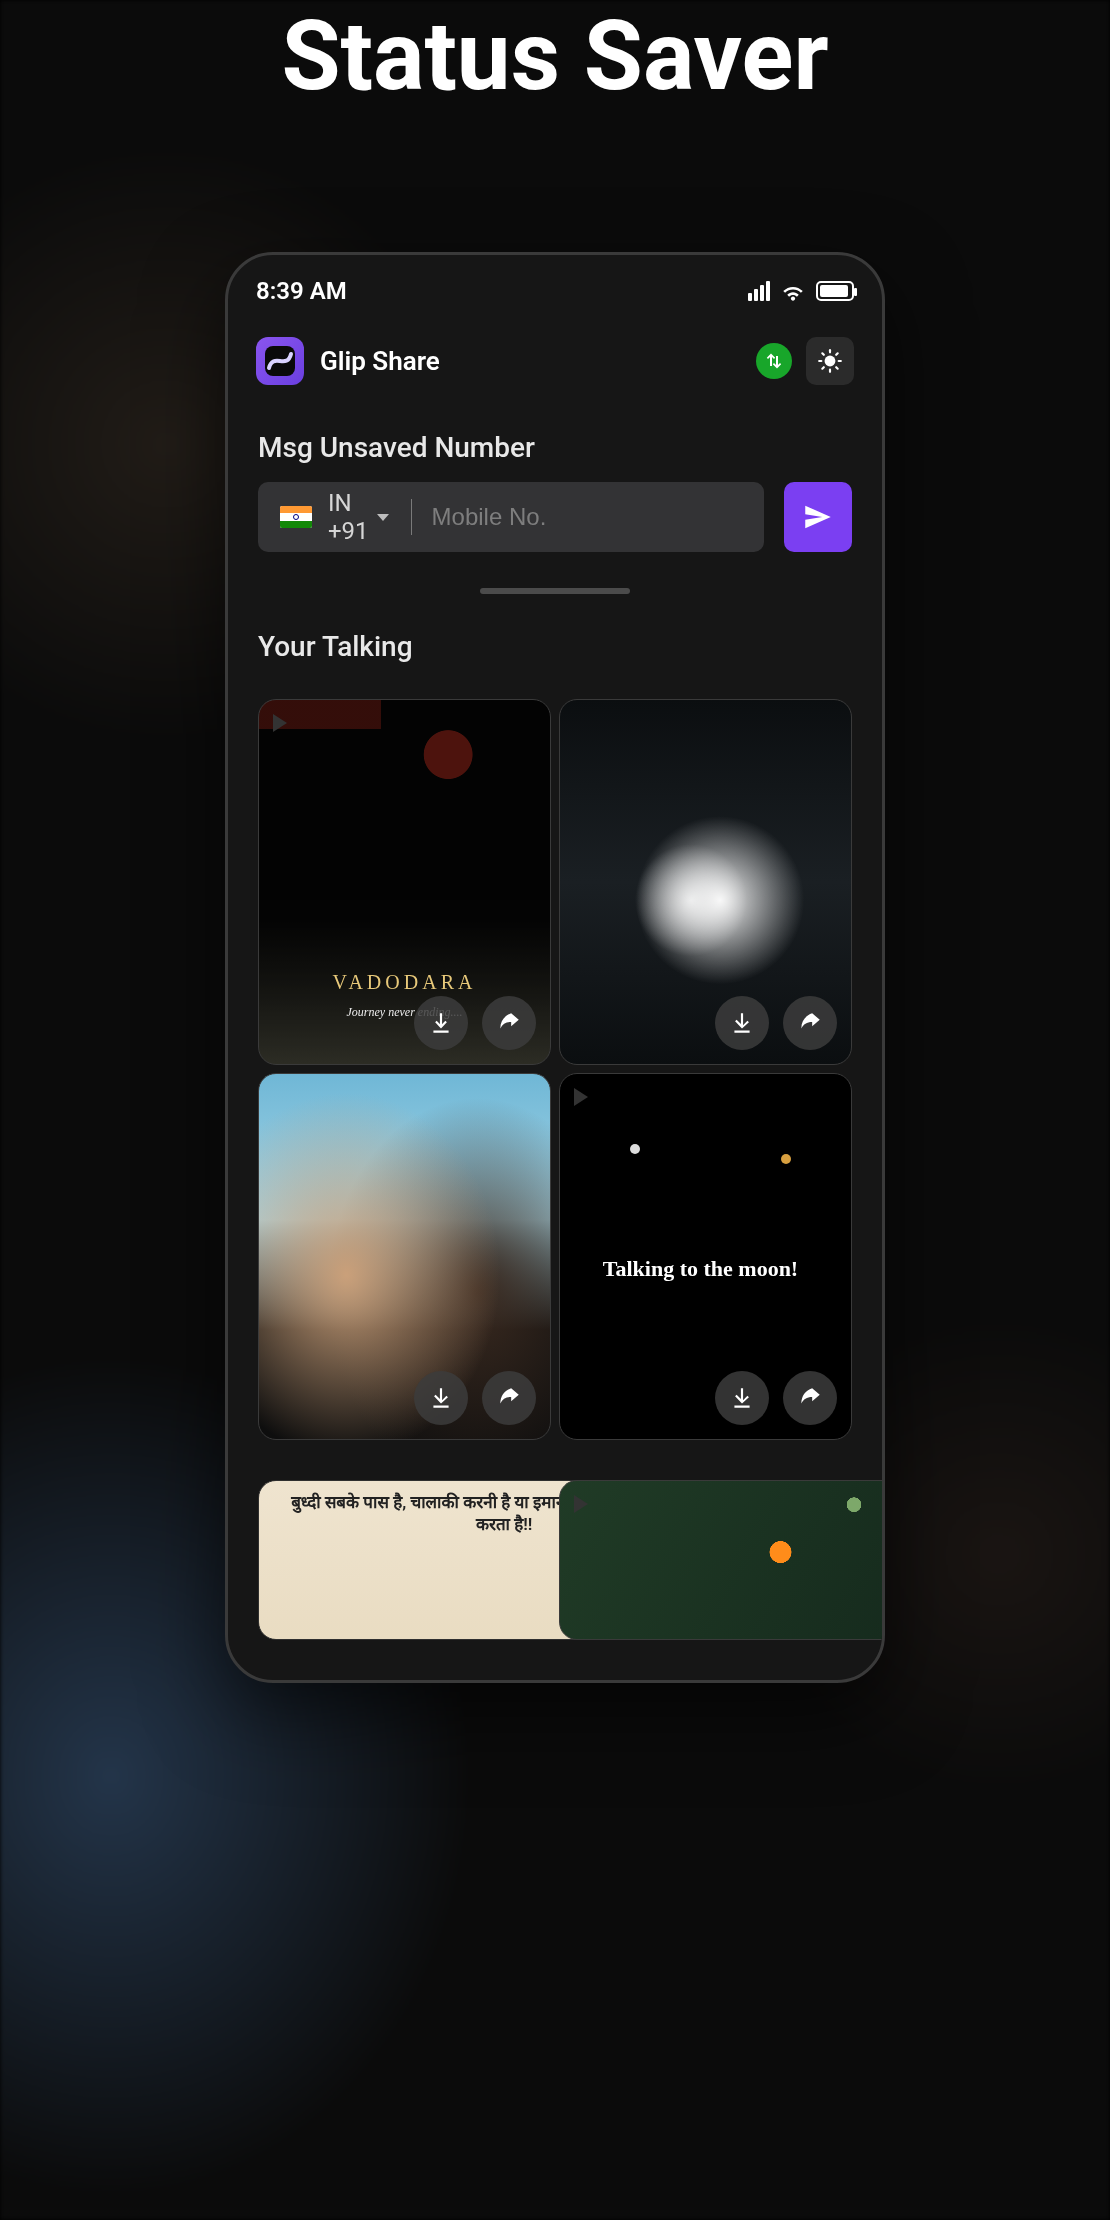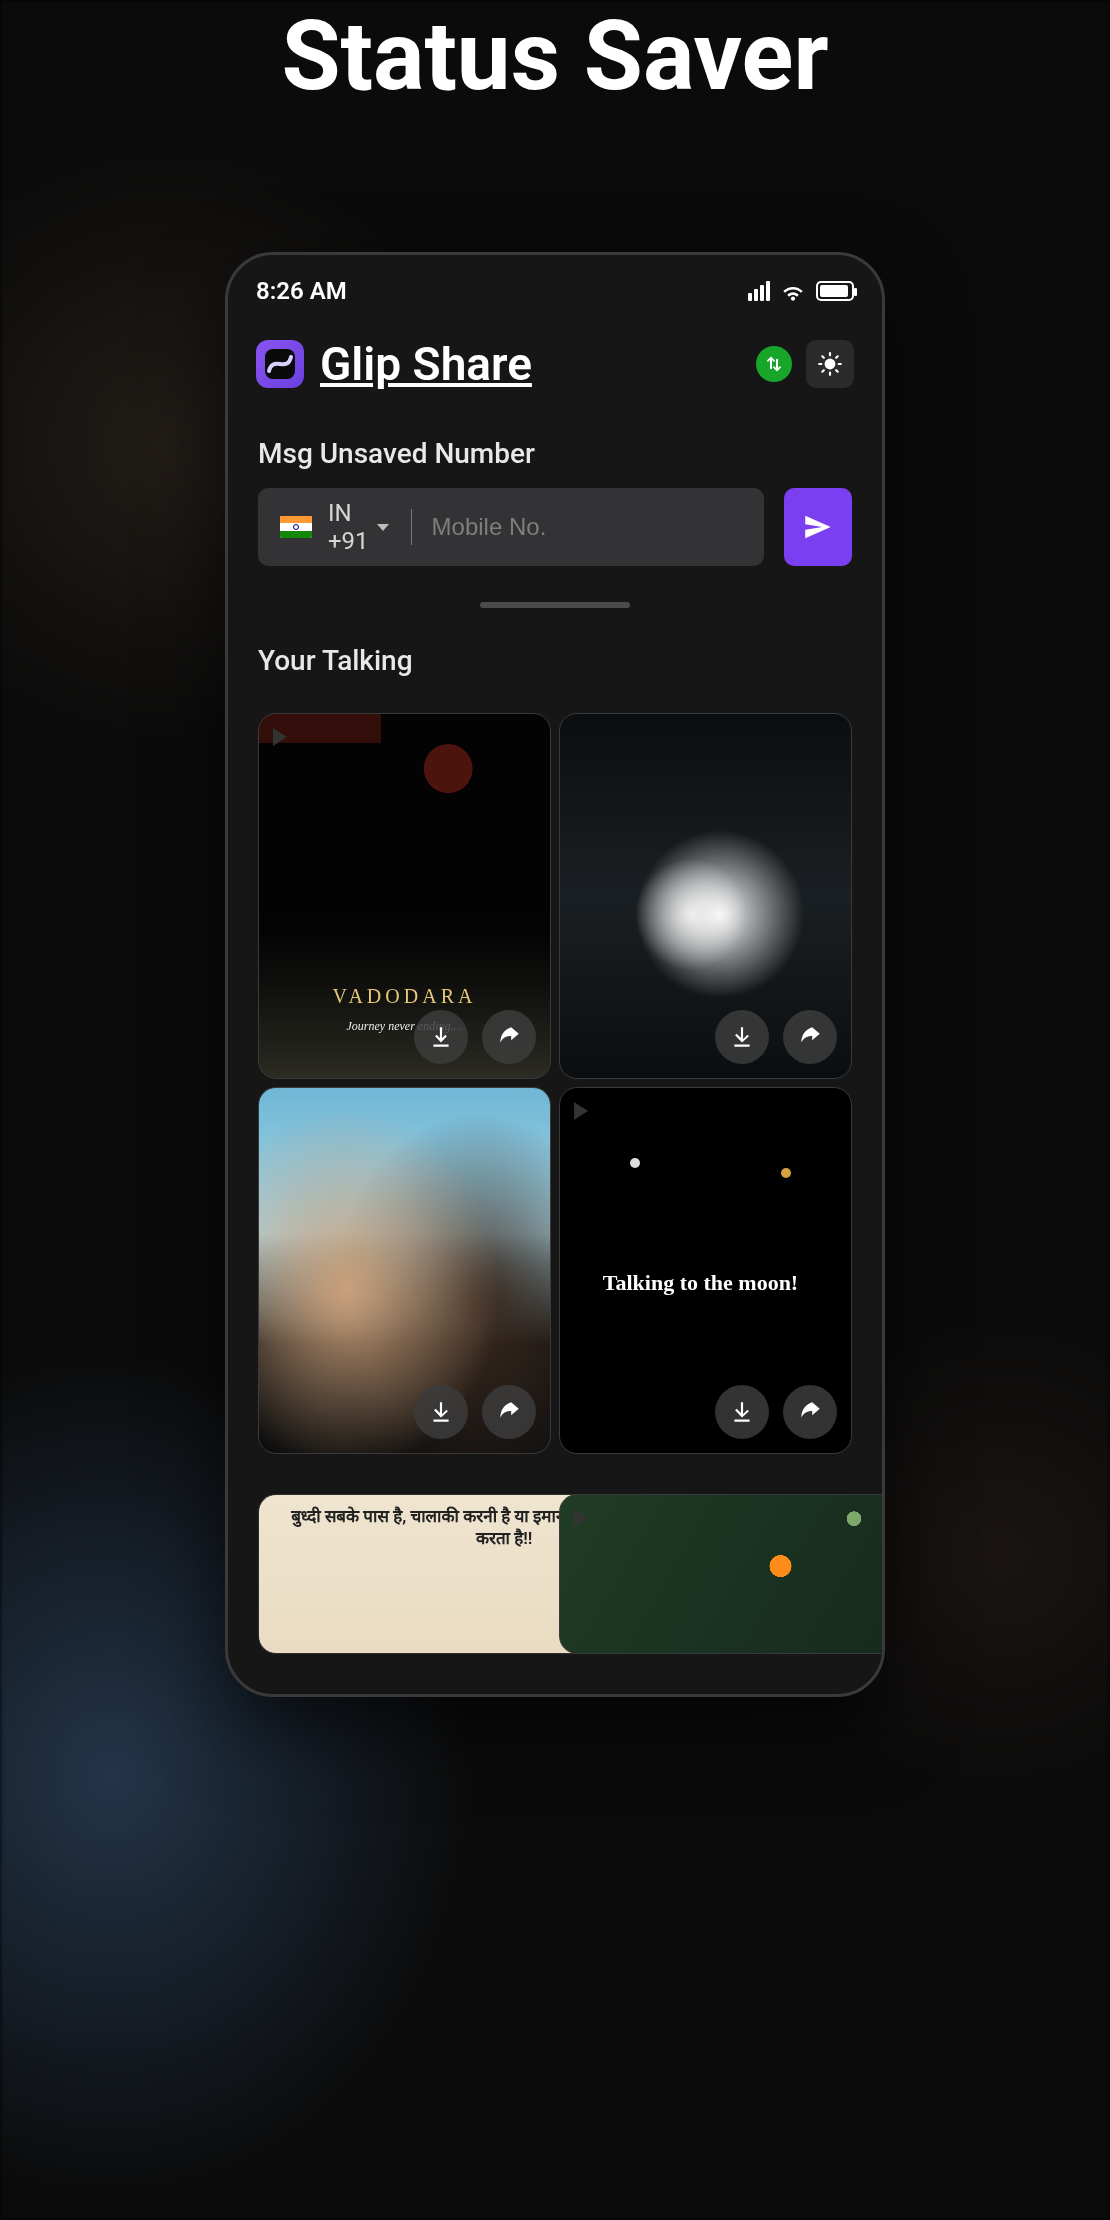--- a/index.html
+++ b/index.html
@@ -65,38 +65,38 @@
     padding: 26px 28px 10px;
   }
   .app-title-wrap { display:flex; align-items:center; gap:16px; }
   .app-logo {
     width:48px; height:48px; border-radius:12px;
     background: linear-gradient(135deg,#8a55ef,#6a3fe0);
     display:flex; align-items:center; justify-content:center;
     position:relative;
   }
   .app-logo svg { display:block; }
-  .app-title { color:#fff; font-size:46px; font-weight:600;text-decoration:underline; }
+  .app-title { color:#fff; font-size:26px; font-weight:600; }
   .header-actions { display:flex; align-items:center; gap:14px; }
   .sync-btn {
     width:36px; height:36px; border-radius:50%; background:#18a62a;
     display:flex; align-items:center; justify-content:center; cursor:pointer;
   }
   .theme-btn {
     width:48px; height:48px; border-radius:10px; background:#2b2b2b;
     display:flex; align-items:center; justify-content:center; cursor:pointer;
   }
 
   .section-label {
     color:#e8e8e8; font-size:28px; font-weight:500; padding: 36px 30px 18px;
   }
   .unsaved-row { display:flex; gap:20px; padding: 0 30px; align-items:stretch; }
   .input-box {
     flex:1; background:#333335; border-radius:10px; display:flex; align-items:center;
-    height:78px; padding:0 22px; gap:16px;
+    height:70px; padding:0 22px; gap:16px;
   }
   .flag {
     width:32px; height:22px; border-radius:2px; overflow:hidden; position:relative; flex-shrink:0;
     background:#fff;
   }
   .flag .stripe { position:absolute; left:0; right:0; height:33.4%; }
   .flag .s1{top:0;background:#FF9933}.flag .s2{top:33.3%;background:#fff}.flag .s3{top:66.6%;background:#138808}
   .flag .chakra{position:absolute;top:50%;left:50%;width:6px;height:6px;border:1px solid #000080;border-radius:50%;transform:translate(-50%,-50%);}
   .cc-text { color:#d6d6d6; font-size:24px; display:flex; align-items:center; gap:8px; }
   .chev { width:0;height:0;border-left:6px solid transparent;border-right:6px solid transparent;border-top:7px solid #bdbdbd;}
@@ -184,21 +184,21 @@
 </head>
 <body>
 
 <div class="bg-blur"></div>
 
 <h1 class="page-title">Status Saver</h1>
 
 <div class="phone">
 
   <div class="status-bar">
-    <span>8:26 AM</span>
+    <span>8:39 AM</span>
     <div class="status-icons">
       <div class="signal">
           <span></span>
           <span></span>
           <span></span>
           <span></span>
         </div>
       <div class="wifi">
         <svg width="26" height="20" viewBox="0 0 24 18">
             <path fill="#fff" d="M12 18c-1 0-2-.9-2-2s1-2 2-2 2 .9 2 2-1 2-2 2zm-5.3-5.5C8.2 11 10 10.2 12 10.2s3.8.8 5.3 2.3l-1.7 1.7c-1-1-2.3-1.5-3.6-1.5s-2.6.5-3.6 1.5l-1.7-1.7zM3 9C5.5 6.6 8.6 5.2 12 5.2S18.5 6.6 21 9l-1.7 1.7C17.3 8.8 14.7 7.7 12 7.7S6.7 8.8 4.7 10.7L3 9z"></path>

